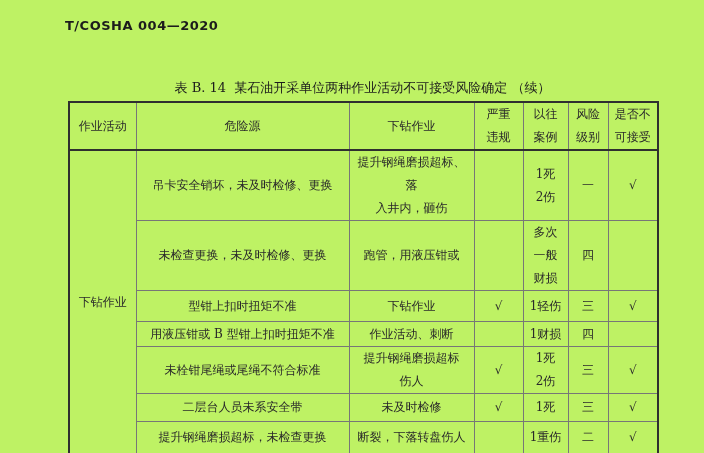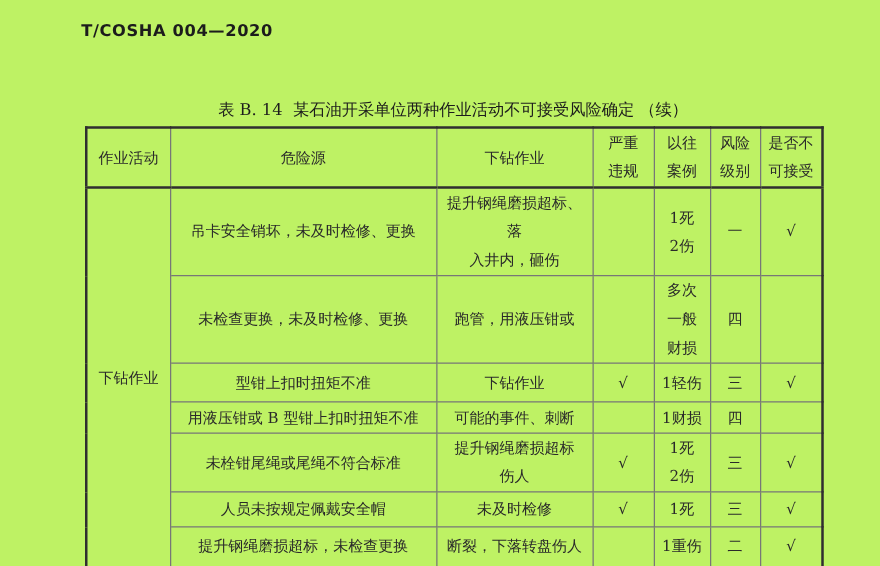--- a/index.html
+++ b/index.html
@@ -131,38 +131,38 @@
       <tr style="height:31px">
         <td class="cell-left">型钳上扣时扭矩不准</td>
         <td class="cell-left">下钻作业</td>
         <td class="check">√</td>
         <td>1轻伤</td>
         <td>三</td>
         <td class="check">√</td>
       </tr>
       <tr style="height:25px">
         <td class="cell-left">用液压钳或 B 型钳上扣时扭矩不准</td>
-        <td class="cell-left">可能的事件、刺断</td>
+        <td class="cell-left">作业活动、刺断</td>
         <td class="check"></td>
         <td>1财损</td>
         <td>四</td>
         <td class="check"></td>
       </tr>
       <tr style="height:44px">
         <td class="cell-left">未栓钳尾绳或尾绳不符合标准</td>
         <td class="cell-left">提升钢绳磨损超标
 伤人</td>
         <td class="check">√</td>
         <td>1死
 2伤</td>
         <td>三</td>
         <td class="check">√</td>
       </tr>
       <tr style="height:28px">
-        <td class="cell-left">人员未按规定佩戴安全帽</td>
+        <td class="cell-left">二层台人员未系安全带</td>
         <td class="cell-left">未及时检修</td>
         <td class="check">√</td>
         <td>1死</td>
         <td>三</td>
         <td class="check">√</td>
       </tr>
       <tr style="height:33px">
         <td class="cell-left">提升钢绳磨损超标，未检查更换</td>
         <td class="cell-left">断裂，下落转盘伤人</td>
         <td class="check"></td>

